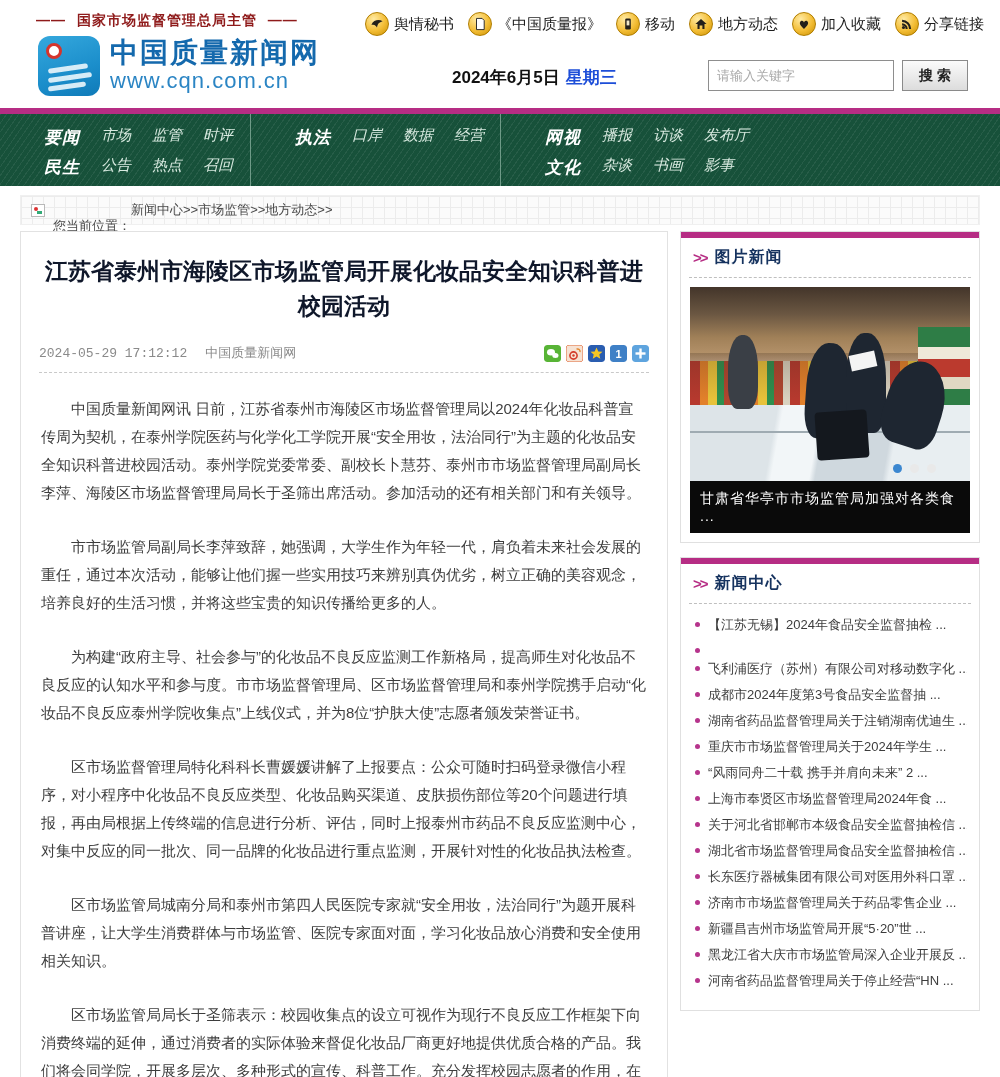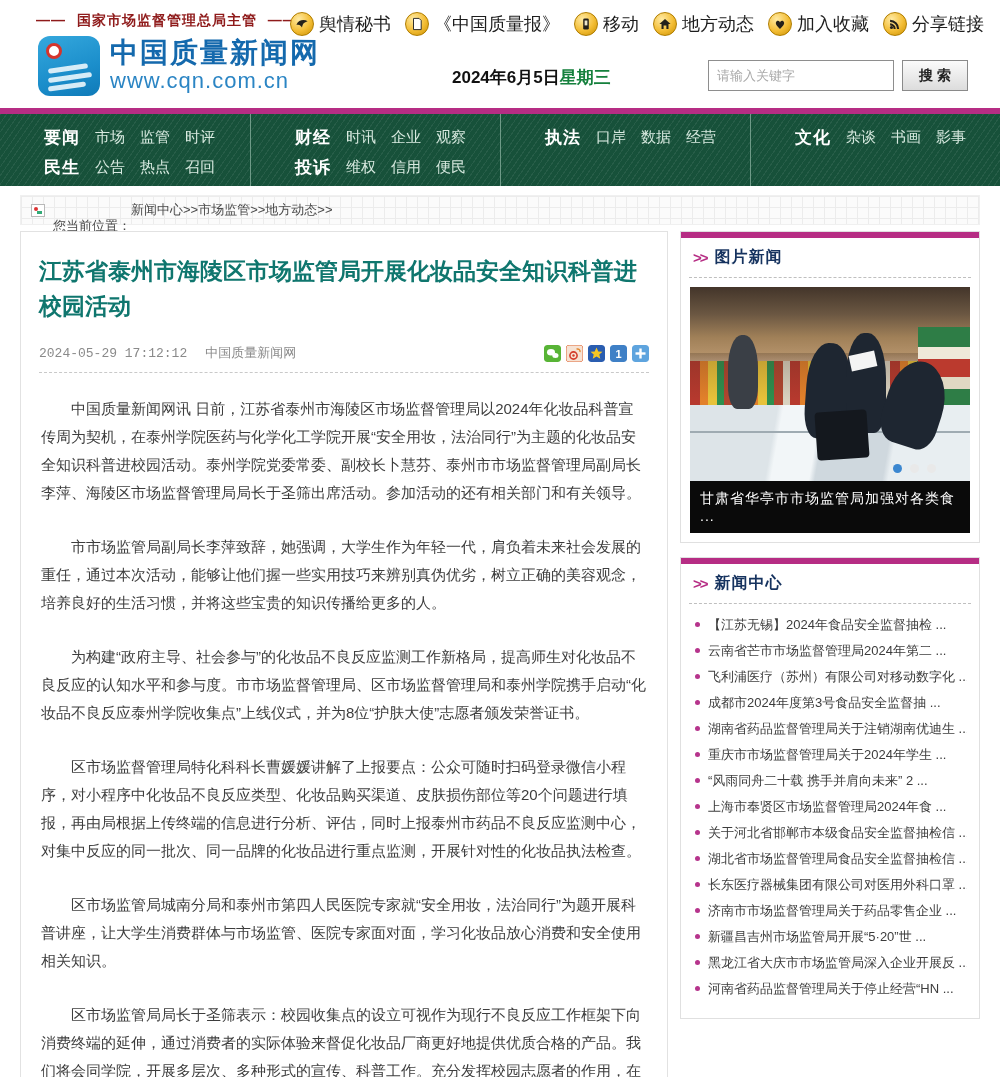--- a/index.html
+++ b/index.html
@@ -26,58 +26,58 @@
   .logo-mark .w3 { top:48px; width:38px; transform:rotate(-8deg); }
   .logo-text { margin-left:10px; }
   .site-name { font-size:28px; font-weight:bold; color:#1469ad; letter-spacing:2px; line-height:30px; }
   .site-url { font-size:22px; color:#2b85c4; letter-spacing:1px; }
 
   .quick-links { position:absolute; right:16px; top:12px; display:flex; align-items:center; gap:14px; }
   .qlink { display:flex; align-items:center; gap:5px; cursor:pointer; }
   .qlink .gold { width:24px; height:24px; border-radius:50%;
     background:radial-gradient(circle at 35% 28%, #ffeaa3 0%, #f3bd35 55%, #c98f00 100%);
     border:1px solid #b07d00; display:flex; align-items:center; justify-content:center; }
-  .qlink .label { font-size:18px; color:#1d1d1d; }
+  .qlink .label { font-size:15px; color:#1d1d1d; }
 
   .header-date { position:absolute; left:452px; top:66px; font-size:17px; font-weight:bold; color:#111; }
-  .header-date .weekday { color:#15803d; }
+  .header-date .weekday { color:#1d4ed8; margin-left:6px; }
 
   .search-area { position:absolute; right:32px; top:60px; display:flex; }
   .search-input { width:186px; height:31px; border:1px solid #8e8e8e; padding:0 8px; font-size:13px; color:#333; }
   .search-input::placeholder { color:#a9a9a9; }
   .search-btn { width:66px; height:31px; margin-left:8px; border:1px solid #8a8a8a;
     background:linear-gradient(#fbfbfb,#dcdcdc); font-size:14px; font-weight:bold; color:#222; cursor:pointer; }
 
   
   .nav { height:78px; border-top:6px solid #b62d84;
     background-color:#17513a;
     background-image:repeating-linear-gradient(125deg, rgba(255,255,255,0.07) 0 1px, transparent 1px 5px);
     display:flex; }
   .nav-group { width:250px; padding:12px 0 0 44px; }
   .nav-group + .nav-group { border-left:1px solid #6f9b88; }
-  .nav-row { display:flex; align-items:center; gap:15px; margin-bottom:7px; white-space:nowrap; }
+  .nav-row { display:flex; align-items:flex-start; gap:21px; margin-bottom:7px; white-space:nowrap;font-style:italic; }
   .nav-item { font-size:15px; color:#d8eae0; cursor:pointer; }
   .nav-item.lead { font-size:17px; font-weight:bold; color:#ffffff; letter-spacing:1px; }
 
   
   .breadcrumb { margin:9px 20px 0 20px; height:30px; display:flex; align-items:center;
     background-color:#fbfbfb;
     background-image:linear-gradient(#ececec 1px, transparent 1px),linear-gradient(90deg,#ececec 1px, transparent 1px);
     background-size:11px 11px; border:1px solid #f0f0f0; padding:0 10px; }
   .broken-img { width:14px; height:13px; border:1px solid #b9b9b9; background:#fff; position:relative; margin-right:8px; }
   .broken-img::before { content:""; position:absolute; left:2px; top:2px; width:4px; height:4px; background:#d33; border-radius:50%; }
   .broken-img::after { content:""; position:absolute; right:2px; bottom:2px; width:5px; height:3px; background:#3a7; }
   .breadcrumb-text { font-size:13px; color:#4a4a4a;margin-top:32px; }
   .breadcrumb-path { font-size:13px; color:#4a4a4a; cursor:pointer; }
 
   
   .main { display:flex; align-items:flex-start; padding:6px 20px 0 20px; gap:12px; }
 
   .article-box { width:648px; min-height:840px; background:#fff; border:1px solid #e2e2e2; padding:22px 18px 10px 18px; }
-  .article-title { font-size:23px; font-weight:bold; color:#0f766e; line-height:35px; }
+  .article-title { font-size:23px; font-weight:bold; color:#0f172a; line-height:35px;text-align:center; }
   .article-meta { display:flex; align-items:center; margin-top:20px; padding-bottom:10px; border-bottom:1px dashed #c9c9c9; }
   .meta-date { font-size:13px; color:#8a8a8a;font-family:Liberation Mono, monospace; }
   .meta-source { font-size:13px; color:#8a8a8a; margin-left:18px; }
   .share-bar { margin-left:auto; display:flex; gap:5px; }
   .share-icon { width:17px; height:17px; border-radius:3px; display:block; cursor:pointer; }
 
   .article-body { padding:22px 2px 0 2px; }
   .article-body p { font-size:15px; color:#3d3d3d; line-height:28px; text-indent:2em; margin-bottom:26px; }
 
   
@@ -218,41 +218,33 @@
     </div>
     <div class="nav-row">
       <span class="nav-item lead">民生</span>
       <span class="nav-item">公告</span>
       <span class="nav-item">热点</span>
       <span class="nav-item">召回</span>
     </div>
   </div>
   <div class="nav-group">
     <div class="nav-row">
-      <span class="nav-item lead">财经</span>
-      <span class="nav-item">时讯</span>
-      <span class="nav-item">企业</span>
-      <span class="nav-item">观察</span>
-    </div>
-    <div class="nav-row">
-      <span class="nav-item lead">投诉</span>
-      <span class="nav-item">维权</span>
-      <span class="nav-item">信用</span>
-      <span class="nav-item">便民</span>
-    </div>
-  </div>
-  <div class="nav-group">
-    <div class="nav-row">
       <span class="nav-item lead">执法</span>
       <span class="nav-item">口岸</span>
       <span class="nav-item">数据</span>
       <span class="nav-item">经营</span>
     </div>
   </div>
   <div class="nav-group">
+    <div class="nav-row">
+      <span class="nav-item lead">网视</span>
+      <span class="nav-item">播报</span>
+      <span class="nav-item">访谈</span>
+      <span class="nav-item">发布厅</span>
+    </div>
     <div class="nav-row">
       <span class="nav-item lead">文化</span>
       <span class="nav-item">杂谈</span>
       <span class="nav-item">书画</span>
       <span class="nav-item">影事</span>
     </div>
   </div>
 </div>
 
 <div class="breadcrumb">
@@ -344,21 +336,20 @@
         <span class="side-title">新闻中心</span>
       </div>
       <div class="side-dash"></div>
       <ul class="news-list">
         <li>
             <span class="news-dot"></span>
             <span class="news-text">【江苏无锡】2024年食品安全监督抽检 ...</span>
           </li>
         <li>
             <span class="news-dot"></span>
-            <span class="news-text">云南省芒市市场监督管理局2024年第二 ...</span>
           </li>
         <li>
             <span class="news-dot"></span>
             <span class="news-text">飞利浦医疗（苏州）有限公司对移动数字化 ...</span>
           </li>
         <li>
             <span class="news-dot"></span>
             <span class="news-text">成都市2024年度第3号食品安全监督抽 ...</span>
           </li>
         <li>

